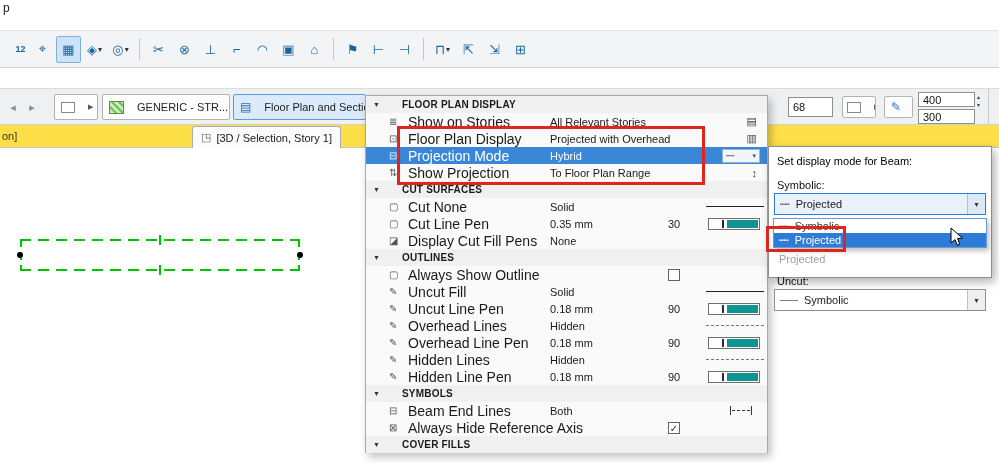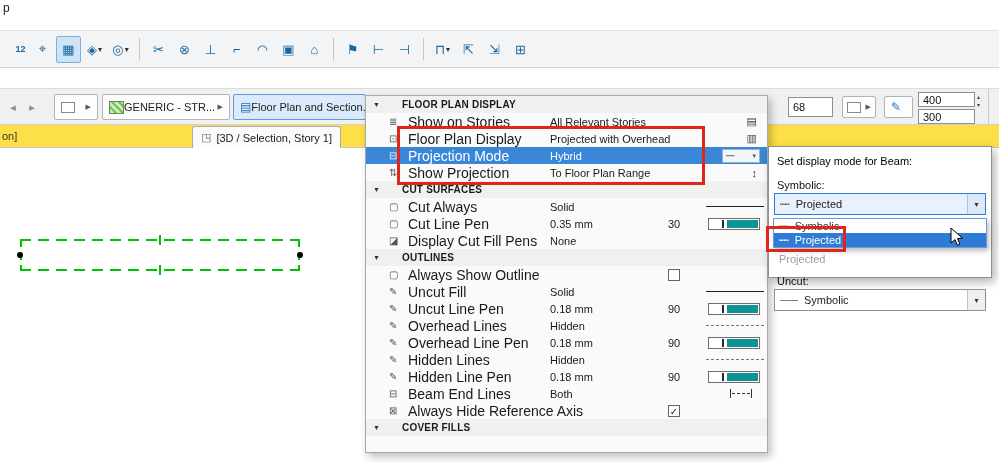--- a/index.html
+++ b/index.html
@@ -10,21 +10,21 @@
 .menustrip span{position:absolute;left:3px;top:1px;font-size:12px;color:#222}
 
 .toolbar{position:absolute;top:30px;left:0;right:0;height:38px;background:#f3f4f6;border-top:1px solid #e3e3e3;border-bottom:1px solid #d4d4d4;display:flex;align-items:center;padding:0 4px;gap:1px}
 .tbtn{height:27px;min-width:25px;display:flex;align-items:center;justify-content:center;border:1px solid transparent;border-radius:2px;color:#19669e;font-size:13px;padding:0 2px}
 .tbtn.active{background:#cde4f7;border-color:#7fb0dd}
 .tbtn .tdd{font-size:8px;color:#333;margin-left:1px}
 .tsep{width:1px;height:22px;background:#c6c6c6;margin:0 5px}
 
 .infobar{position:absolute;top:88px;left:0;right:0;height:37px;background:#eef0f2;border-top:1px solid #dcdcdc;border-bottom:1px solid #d0d0d0}
 .navbtn{position:absolute;top:9px;width:18px;height:19px;display:flex;align-items:center;justify-content:center;color:#8b8b8b;font-size:11px}
-.ibtn{position:absolute;top:5px;height:26px;background:#fdfdfd;border:1px solid #b3b3b3;border-radius:2px;display:flex;align-items:center;gap:0;padding:0 6px;font-size:11px;color:#222;white-space:nowrap;overflow:hidden}
+.ibtn{position:absolute;top:5px;height:26px;background:#fdfdfd;border:1px solid #b3b3b3;border-radius:2px;display:flex;align-items:center;gap:13px;padding:0 6px;font-size:11px;color:#222;white-space:nowrap;overflow:hidden}
 .ibtn .arr{font-size:7px;color:#555;margin-left:auto}
 .ibtn.activebtn{background:#dcebfb;border-color:#5f9bd6}
 .blankrect{width:14px;height:11px;border:1px solid #8a8a8a;background:#fff;display:inline-block;flex:none}
 .hatch{width:15px;height:13px;border:1px solid #58923f;background:repeating-linear-gradient(45deg,#cdeabf 0 3px,#74c25b 3px 5px);flex:none}
 .panelglyph{color:#2b6fb5;font-size:12px}
 .ifield{position:absolute;background:#fff;border:1px solid #8f8f8f;font-family:inherit;font-size:11px;padding:0 4px;color:#111}
 .spin{position:absolute;display:flex;flex-direction:column;gap:2px;color:#444;font-size:6px;line-height:6px}
 .iedge{position:absolute;top:0;bottom:0;left:988px;width:1px;background:#c9c9c9}
 
 .tabbar{position:absolute;top:125px;left:0;right:0;height:23px;background:#fde047;border-bottom:1px solid #c8c8c8}
@@ -271,21 +271,21 @@
           <span class="pright">
             <span class="ricon">↕</span>
           </span>
         </div>
         <div class="phead">
           <span class="ptri">▼</span>
           <span class="phlabel">CUT SURFACES</span>
         </div>
         <div class="prow">
           <span class="picon">▢</span>
-          <span class="plabel">Cut Always</span>
+          <span class="plabel">Cut None</span>
           <span class="pvalue">Solid</span>
           <span class="pextra"></span>
           <span class="pright">
             <span class="lprev"></span>
           </span>
         </div>
         <div class="prow">
           <span class="picon">▢</span>
           <span class="plabel">Cut Line Pen</span>
           <span class="pvalue">0.35 mm</span>
@@ -372,20 +372,24 @@
           <span class="picon">✎</span>
           <span class="plabel">Hidden Line Pen</span>
           <span class="pvalue">0.18 mm</span>
           <span class="pextra">90</span>
           <span class="pright">
             <span class="penbar">
               <i class="pmark"></i>
               <i class="pfill"></i>
             </span>
           </span>
+        </div>
+        <div class="phead">
+          <span class="ptri">▼</span>
+          <span class="phlabel">SYMBOLS</span>
         </div>
         <div class="prow">
           <span class="picon">⊟</span>
           <span class="plabel">Beam End Lines</span>
           <span class="pvalue">Both</span>
           <span class="pextra"></span>
           <span class="pright">
             <span class="endcap">
               <i class="ecl"></i>
             </span>

